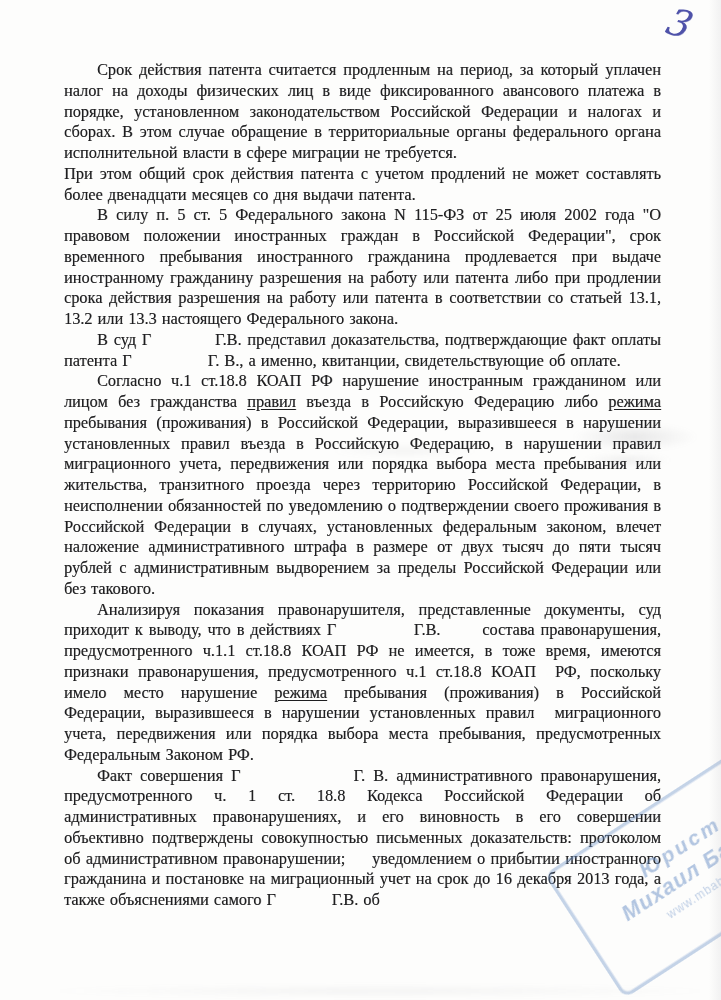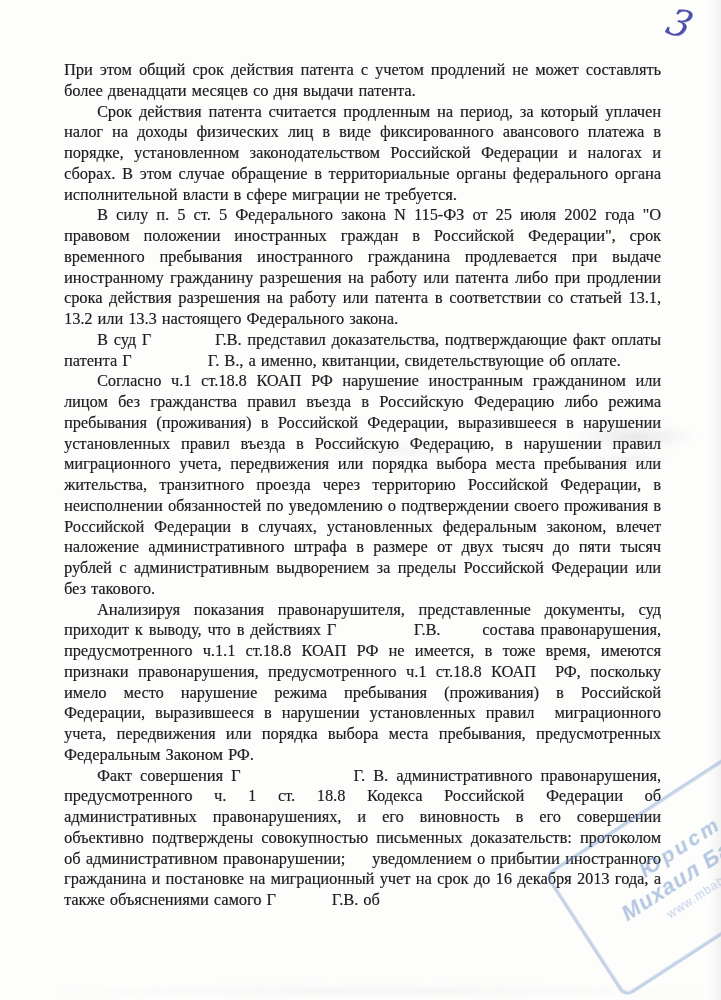--- a/index.html
+++ b/index.html
@@ -22,21 +22,21 @@
     width: 597px;
     color: #1e1e20;
     font-size: 16.3px;
     line-height: 20.75px;
     text-align: justify;
     text-shadow: 0.4px 0 0 rgba(30,30,32,0.45);
     word-spacing: 1px;
   }
   .doc-body p.para { margin: 0; padding: 0; }
   .doc-body p.para.indent { text-indent: 33px; }
-  .doc-body .u { text-underline-offset: 2px; }
+  .doc-body .u { text-decoration: underline; text-underline-offset: 2px; }
 
   
   .pagenum {
     position: absolute;
     left: 668px;
     top: 2px;
     font-family: "DejaVu Serif", serif;
     font-style: italic;
     font-size: 37px;
     color: #31359b;
@@ -99,22 +99,22 @@
   }
 </style>
 </head>
 <body>
 
 <div class="page">
 
   <div class="pagenum">3</div>
 
   <div class="doc-body" id="doc-body">
+      <p class="para indent"><span>Срок действия патента считается продленным на период, за который уплачен налог на доходы физических лиц в виде фиксированного авансового платежа в порядке, установленном законодательством Российской Федерации и налогах и сборах. В этом случае обращение в территориальные органы федерального органа исполнительной власти в сфере миграции не требуется.</span></p>
       <p class="para"><span>При этом общий срок действия патента с учетом продлений не может составлять более двенадцати месяцев со дня выдачи патента.</span></p>
-      <p class="para indent"><span>Срок действия патента считается продленным на период, за который уплачен налог на доходы физических лиц в виде фиксированного авансового платежа в порядке, установленном законодательством Российской Федерации и налогах и сборах. В этом случае обращение в территориальные органы федерального органа исполнительной власти в сфере миграции не требуется.</span></p>
       <p class="para indent"><span>В силу п. 5 ст. 5 Федерального закона N 115-ФЗ от 25 июля 2002 года "О правовом положении иностранных граждан в Российской Федерации", срок временного пребывания иностранного гражданина продлевается при выдаче иностранному гражданину разрешения на работу или патента либо при продлении срока действия разрешения на работу или патента в соответствии со статьей 13.1, 13.2 или 13.3 настоящего Федерального закона.</span></p>
       <p class="para indent"><span>В суд Г&nbsp;&nbsp;&nbsp;&nbsp;&nbsp;&nbsp;&nbsp;&nbsp;&nbsp;&nbsp; Г.В. представил доказательства, подтверждающие факт оплаты патента Г&nbsp;&nbsp;&nbsp;&nbsp;&nbsp;&nbsp;&nbsp;&nbsp;&nbsp;&nbsp;&nbsp;&nbsp;&nbsp;&nbsp; Г. В., а именно, квитанции, свидетельствующие об оплате.</span></p>
       <p class="para indent"><span>Согласно ч.1 ст.18.8 КОАП РФ нарушение иностранным гражданином или лицом без гражданства </span><span class="u">правил</span><span> въезда в Российскую Федерацию либо </span><span class="u">режима</span><span> пребывания (проживания) в Российской Федерации, выразившееся в нарушении установленных правил въезда в Российскую Федерацию, в нарушении правил миграционного учета, передвижения или порядка выбора места пребывания или жительства, транзитного проезда через территорию Российской Федерации, в неисполнении обязанностей по уведомлению о подтверждении своего проживания в Российской Федерации в случаях, установленных федеральным законом, влечет наложение административного штрафа в размере от двух тысяч до пяти тысяч рублей с административным выдворением за пределы Российской Федерации или без такового.</span></p>
       <p class="para indent"><span>Анализируя показания правонарушителя, представленные документы, суд приходит к выводу, что в действиях Г&nbsp;&nbsp;&nbsp;&nbsp;&nbsp;&nbsp;&nbsp;&nbsp;&nbsp;&nbsp;&nbsp;&nbsp; Г.В.&nbsp;&nbsp;&nbsp;&nbsp;&nbsp;&nbsp; состава правонарушения, предусмотренного ч.1.1 ст.18.8 КОАП РФ не имеется, в тоже время, имеются признаки правонарушения, предусмотренного ч.1 ст.18.8 КОАП&nbsp; РФ, поскольку имело место нарушение </span><span class="u">режима</span><span> пребывания (проживания) в Российской Федерации, выразившееся в нарушении установленных правил&nbsp; миграционного учета, передвижения или порядка выбора места пребывания, предусмотренных Федеральным Законом РФ.</span></p>
       <p class="para indent"><span>Факт совершения Г&nbsp;&nbsp;&nbsp;&nbsp;&nbsp;&nbsp;&nbsp;&nbsp;&nbsp;&nbsp;&nbsp;&nbsp;&nbsp; Г. В. административного правонарушения, предусмотренного ч. 1 ст. 18.8 Кодекса Российской Федерации об административных правонарушениях, и его виновность в его совершении объективно подтверждены совокупностью письменных доказательств: протоколом об административном правонарушении;&nbsp;&nbsp;&nbsp;&nbsp; уведомлением о прибытии иностранного гражданина и постановке на миграционный учет на срок до 16 декабря 2013 года, а также объяснениями самого Г&nbsp;&nbsp;&nbsp;&nbsp;&nbsp;&nbsp;&nbsp;&nbsp;&nbsp;&nbsp; Г.В. об</span></p>
     </div>
 
   <div class="stamp">
     <div class="line1">Юрист</div>
     <div class="line2">Михаил Бабин</div>

